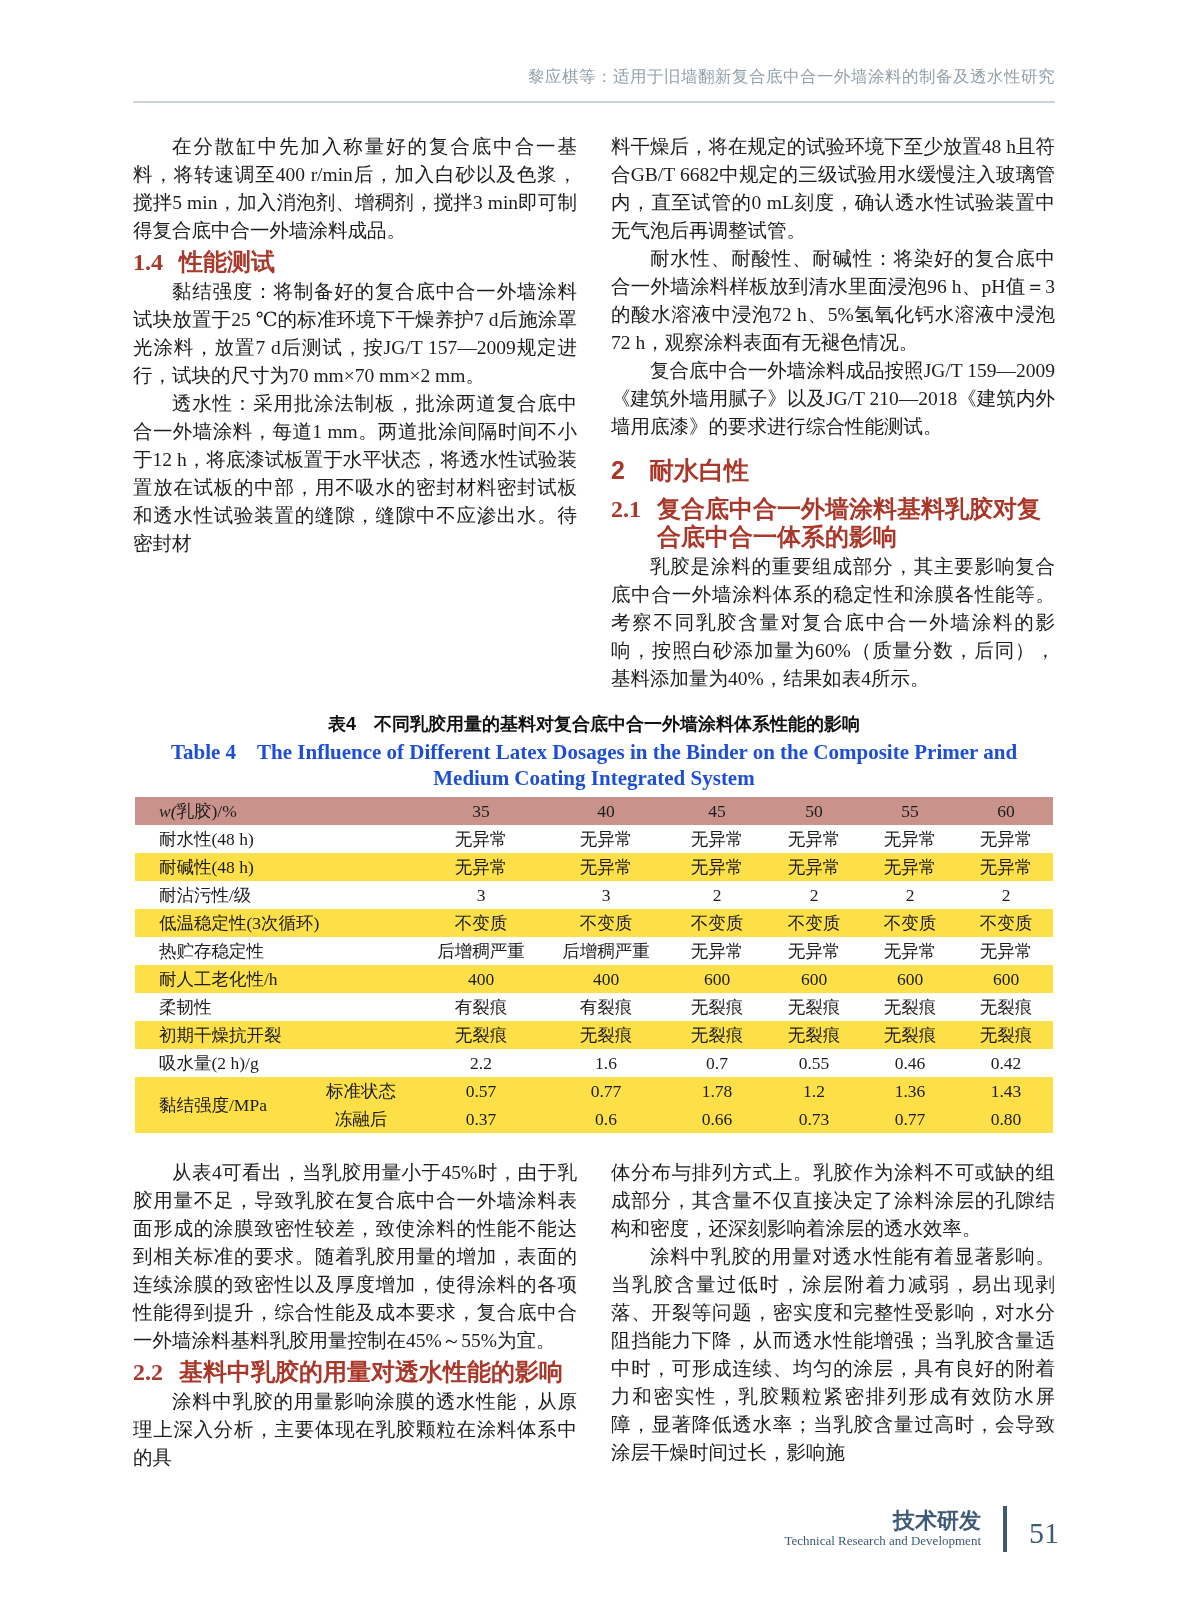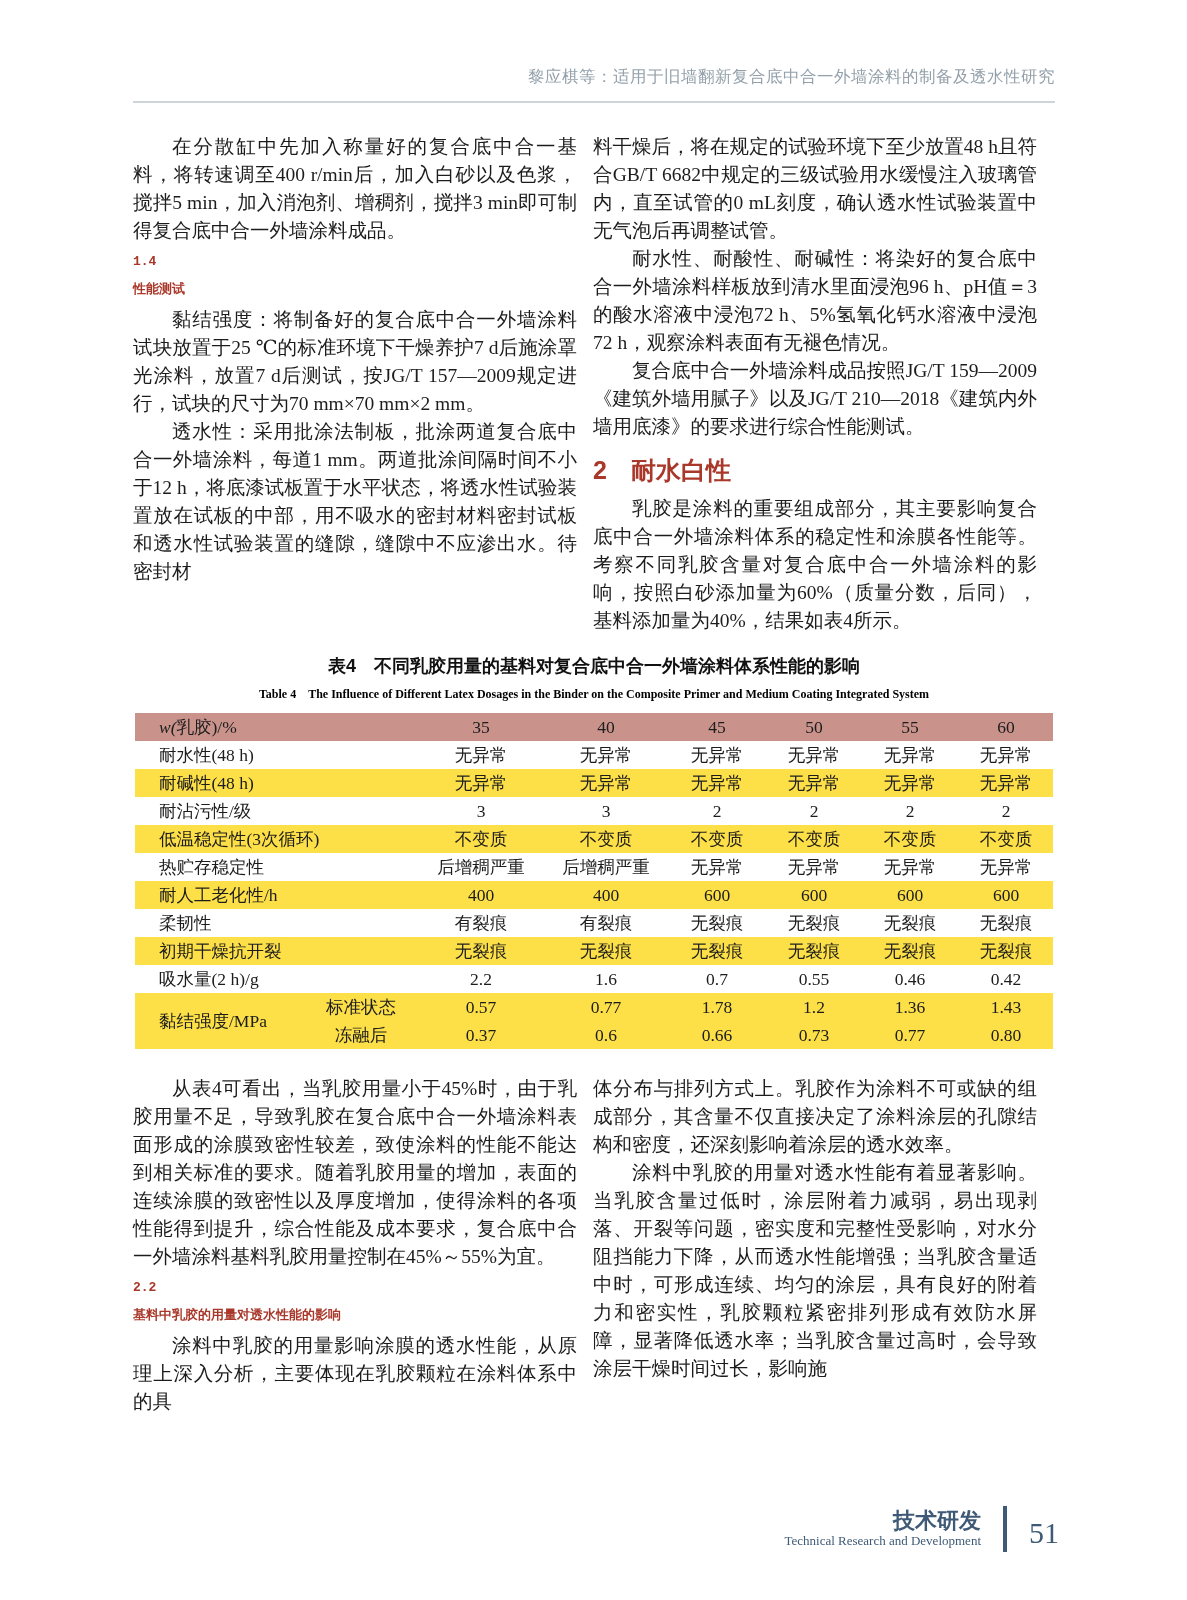--- a/index.html
+++ b/index.html
@@ -17,43 +17,42 @@
   .running-head{
     text-align:right;
     font-size:16.5px;
     color:#93a0aa;
     padding-bottom:13px;
     border-bottom:2px solid #cdd5da;
     letter-spacing:0.5px;
   }
 
   
-  .cols{display:flex;gap:16px;}
+  .cols{display:flex;gap:34px;}
   .col{width:444px;}
   .cols-top{margin-top:30px;}
   .cols-bottom{margin-top:26px;}
   p.body{
     margin:0;
     font-size:19.5px;
     line-height:28px;
     text-align:justify;
     text-justify:inter-ideograph;
   }
   p.indent{text-indent:2em;}
 
   
   .h-sub{
     display:flex;
     color:#a9382a;
-    font-family:Liberation Mono, monospace;
-    font-weight:bold;
-    font-size:13px;
+    font-family:Liberation Serif, serif;
+    font-weight:bold;
+    font-size:24px;
     line-height:28px;
     margin:3px 0 2px 0;
-    flex-direction:column;
   }
   .h-sub .num{flex:0 0 auto;margin-right:16px;}
   .h-sub .ttl{flex:1;}
   .h-main{
     display:flex;
     color:#a9382a;
     font-family:"Liberation Sans","DejaVu Sans",sans-serif;
     font-weight:bold;
     font-size:25px;
     line-height:34px;
@@ -67,23 +66,23 @@
     text-align:center;
     font-family:"Liberation Sans","DejaVu Sans",sans-serif;
     font-weight:bold;
     font-size:18px;
     line-height:26px;
     color:#111;
   }
   .caption-en{
     text-align:center;
     font-weight:bold;
-    font-size:12px;
+    font-size:21px;
     line-height:26px;
-    color:#000000;
+    color:#1d4ed8;
     margin:2px 30px 6px 30px;
   }
   table.t4{
     border-collapse:collapse;
     width:918px;
     margin:4px auto 0 auto;
     font-size:17.5px;
     color:#1c1c1c;
   }
   table.t4 th,table.t4 td{
@@ -135,20 +134,24 @@
         <p class="body indent">黏结强度：将制备好的复合底中合一外墙涂料试块放置于25 ℃的标准环境下干燥养护7 d后施涂罩光涂料，放置7 d后测试，按JG/T 157—2009规定进行，试块的尺寸为70 mm×70 mm×2 mm。</p>
         <p class="body indent">透水性：采用批涂法制板，批涂两道复合底中合一外墙涂料，每道1 mm。两道批涂间隔时间不小于12 h，将底漆试板置于水平状态，将透水性试验装置放在试板的中部，用不吸水的密封材料密封试板和透水性试验装置的缝隙，缝隙中不应渗出水。待密封材</p>
       </div>
       <div class="col">
         <p class="body">料干燥后，将在规定的试验环境下至少放置48 h且符合GB/T 6682中规定的三级试验用水缓慢注入玻璃管内，直至试管的0 mL刻度，确认透水性试验装置中无气泡后再调整试管。</p>
         <p class="body indent">耐水性、耐酸性、耐碱性：将染好的复合底中合一外墙涂料样板放到清水里面浸泡96 h、pH值＝3的酸水溶液中浸泡72 h、5%氢氧化钙水溶液中浸泡72 h，观察涂料表面有无褪色情况。</p>
         <p class="body indent">复合底中合一外墙涂料成品按照JG/T 159—2009《建筑外墙用腻子》以及JG/T 210—2018《建筑内外墙用底漆》的要求进行综合性能测试。</p>
         <div class="h-main">
           <span class="num">2</span>
           <span class="ttl">耐水白性</span>
+        </div>
+        <div class="h-sub">
+          <span class="num">2.1</span>
+          <span class="ttl">复合底中合一外墙涂料基料乳胶对复合底中合一体系的影响</span>
         </div>
         <p class="body indent">乳胶是涂料的重要组成部分，其主要影响复合底中合一外墙涂料体系的稳定性和涂膜各性能等。考察不同乳胶含量对复合底中合一外墙涂料的影响，按照白砂添加量为60%（质量分数，后同），基料添加量为40%，结果如表4所示。</p>
       </div>
     </div>
 
     <div class="table-block">
       <div class="caption-cn">表4　不同乳胶用量的基料对复合底中合一外墙涂料体系性能的影响</div>
       <div class="caption-en">Table 4　The Influence of Different Latex Dosages in the Binder on the Composite Primer and Medium Coating Integrated System</div>
       <table class="t4">
         <colgroup>

